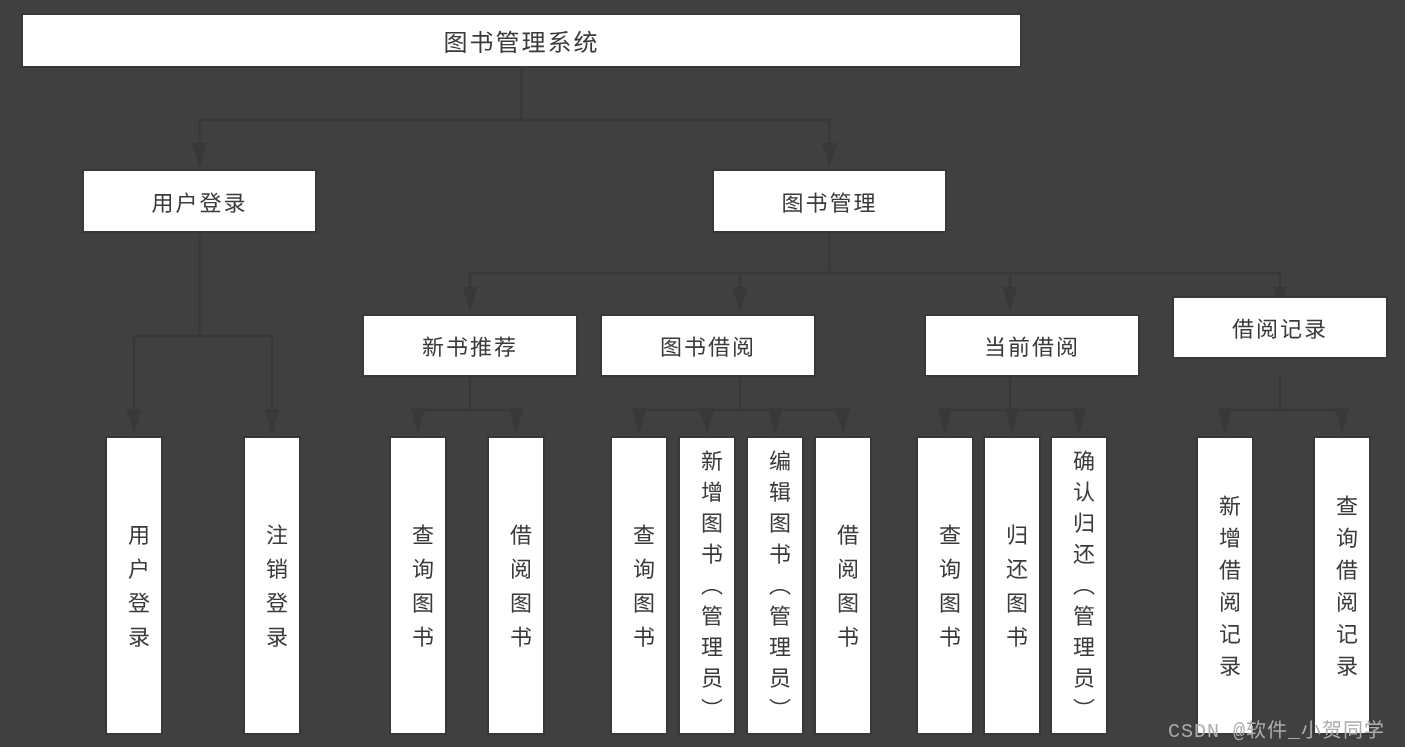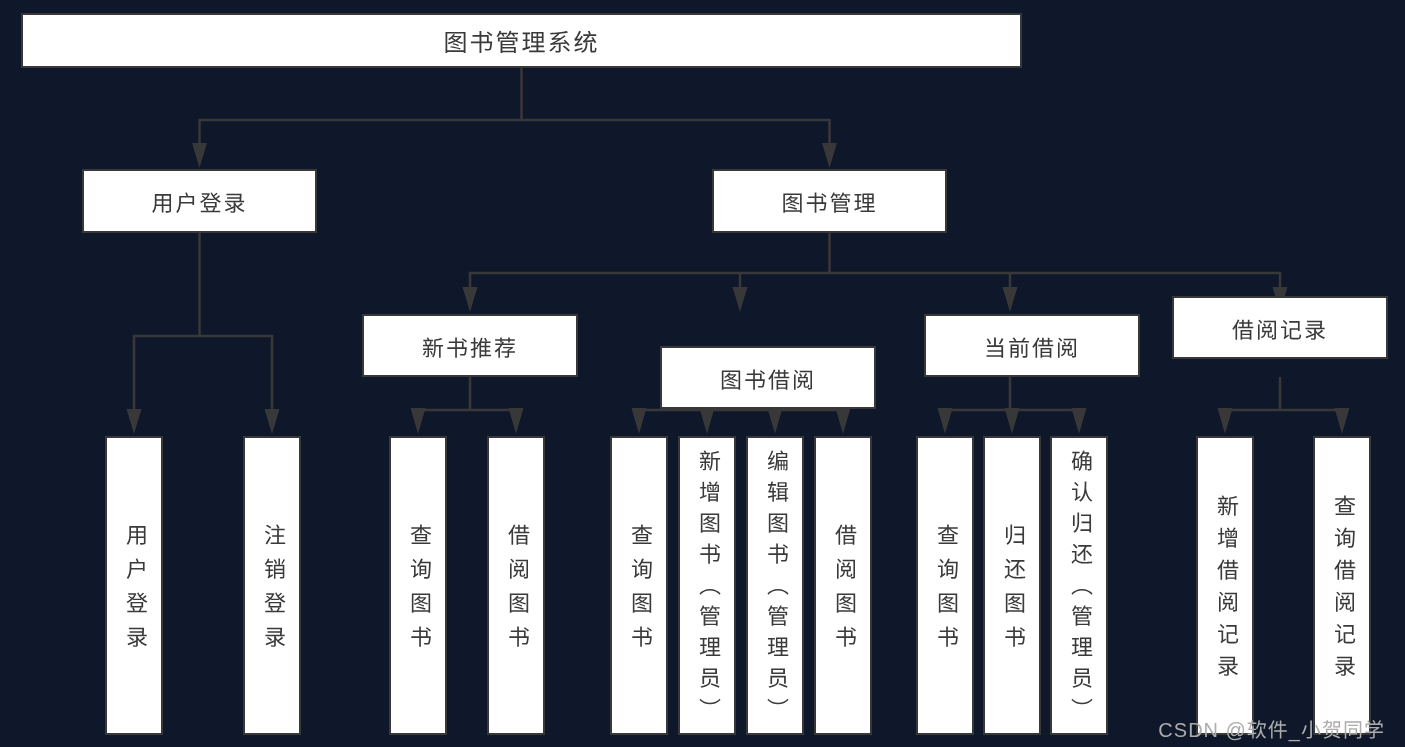--- a/index.html
+++ b/index.html
@@ -5,22 +5,23 @@
   html, body {
     margin: 0;
     padding: 0;
     background: #ffffff;
     font-family: "Liberation Sans", "DejaVu Sans", sans-serif;
   }
   .canvas {
     position: relative;
     width: 1405px;
     height: 747px;
-    background: #0f172a;
+    background: #404040;
     overflow: hidden;
+    font-family: Liberation Mono, monospace;
   }
   .connectors {
     position: absolute;
     left: 0;
     top: 0;
     z-index: 1;
   }
   .box {
     position: absolute;
     box-sizing: border-box;
@@ -127,21 +128,21 @@
   <div class="box" style="left:82px; top:169px; width:235px; height:64px;">
     <span class="hlabel">用户登录</span>
   </div>
   <div class="box" style="left:712px; top:169px; width:235px; height:64px;">
     <span class="hlabel">图书管理</span>
   </div>
 
   <div class="box" style="left:362px; top:314px; width:216px; height:63px;">
     <span class="hlabel">新书推荐</span>
   </div>
-  <div class="box" style="left:660px; top:314px; width:216px; height:63px;margin-top:32px;">
+  <div class="box" style="left:600px; top:314px; width:216px; height:63px;">
     <span class="hlabel">图书借阅</span>
   </div>
   <div class="box" style="left:924px; top:314px; width:216px; height:63px;">
     <span class="hlabel">当前借阅</span>
   </div>
   <div class="box" style="left:1172px; top:296px; width:216px; height:63px;">
     <span class="hlabel">借阅记录</span>
   </div>
 
   <div class="box" style="left:105px; top:436px; width:58px; height:299px;">

